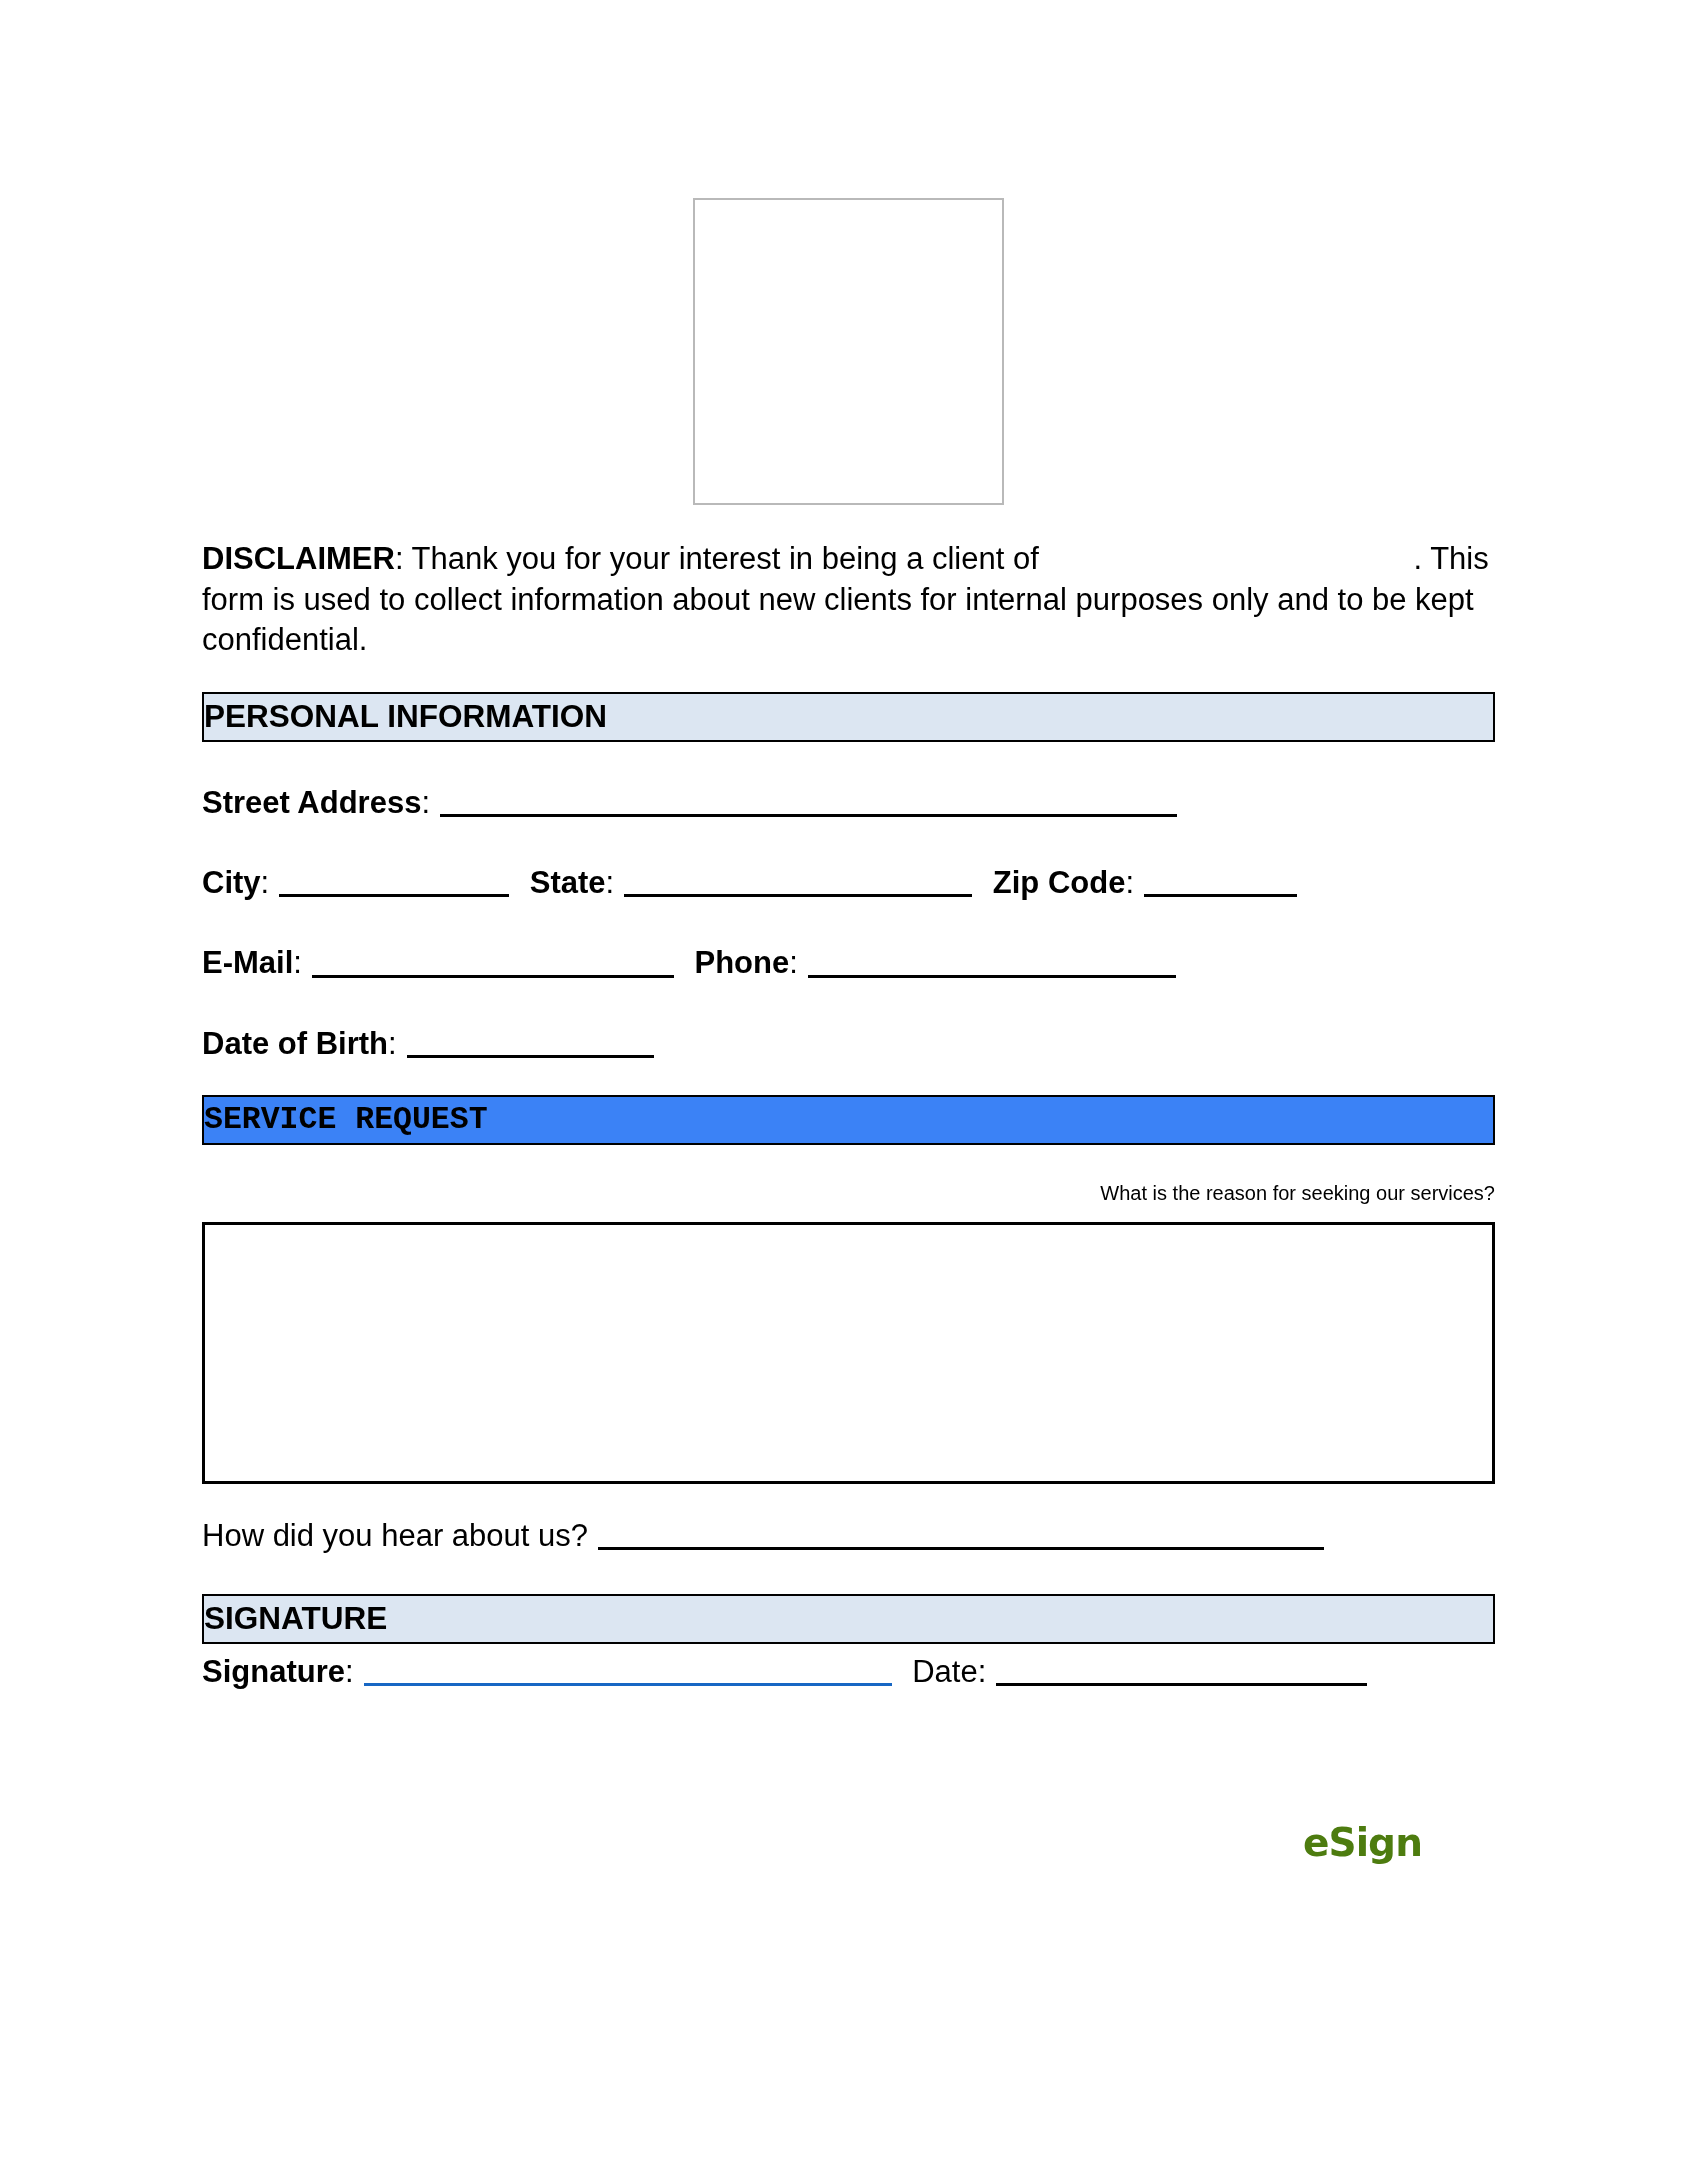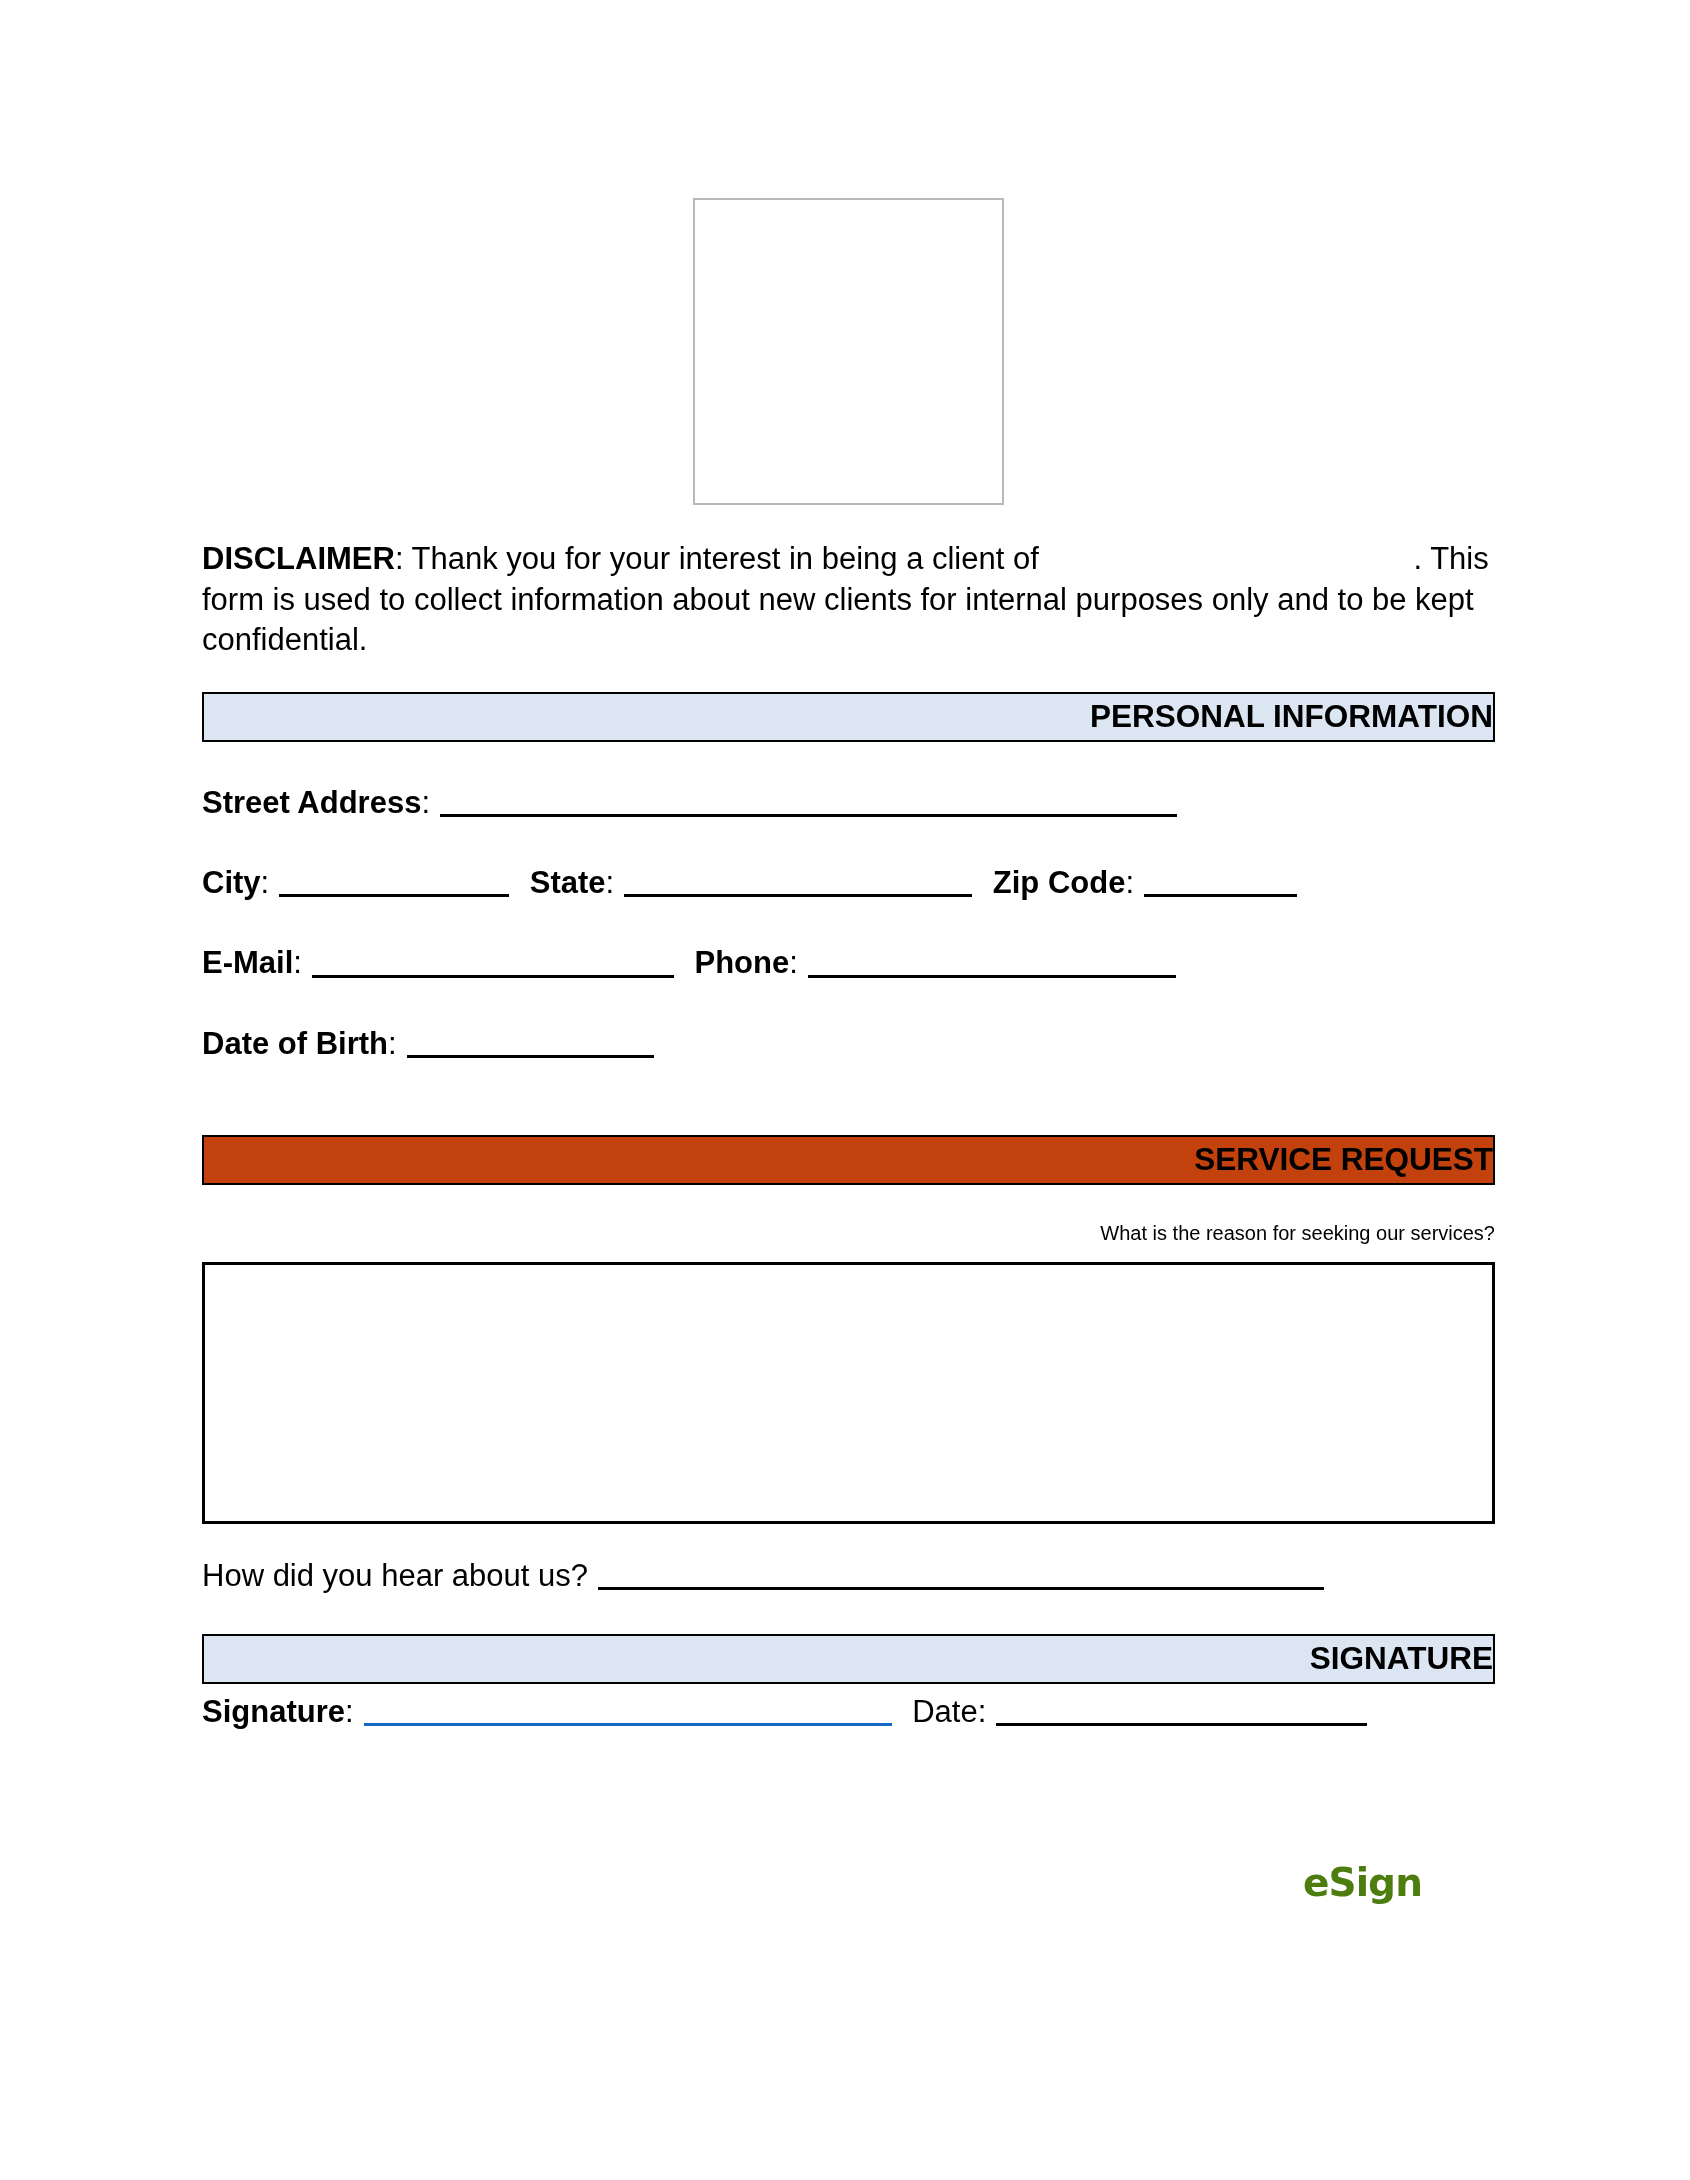--- a/index.html
+++ b/index.html
@@ -45,21 +45,21 @@
   .company-blank {
     display: inline-block;
     width: 366px;
     height: 8.5px;
   }
   .section-header {
     box-sizing: border-box;
     margin-top: 25.6px;
     border: 2.6px solid #000;
     background: #dce6f2;
-    text-align: right;
+    text-align: left;
     font-weight: bold;
     font-size: 31.5px;
     line-height: 1.05;
     padding: 6px 0 6.8px 0;
   }
   .field-row {
     margin-top: 41px;
     font-size: 31px;
     line-height: 1.27;
     white-space: nowrap;
@@ -147,21 +147,21 @@
   </div>
 
   <div class="field-row">
     <span class="bold">E-Mail</span><span class="colon">:</span><span class="uline w-email"></span><span class="bold lbl-gap">Phone</span><span class="colon">:</span><span class="uline w-phone"></span>
   </div>
 
   <div class="field-row">
     <span class="bold">Date of Birth</span><span class="colon">:</span><span class="uline w-dob"></span>
   </div>
 
-  <div class="section-header" style="margin-top: 72px; background: #c2410c; border-color: rgb(0, 0, 0);">SERVICE REQUEST</div>
+  <div class="section-header" style="margin-top: 32px; background: #3b82f6; border-color: rgb(0, 0, 0); font-family: Liberation Mono, monospace;">SERVICE REQUEST</div>
 
   <div class="question">What is the reason for seeking our services?</div>
 
   <div class="reason-box"></div>
 
   <div class="field-row referral-row">
     <span>How did you hear about us?</span><span class="uline w-referral"></span>
   </div>
 
   <div class="section-header sig-header" style="background: rgb(220, 230, 242); border-color: rgb(0, 0, 0);">SIGNATURE</div>

